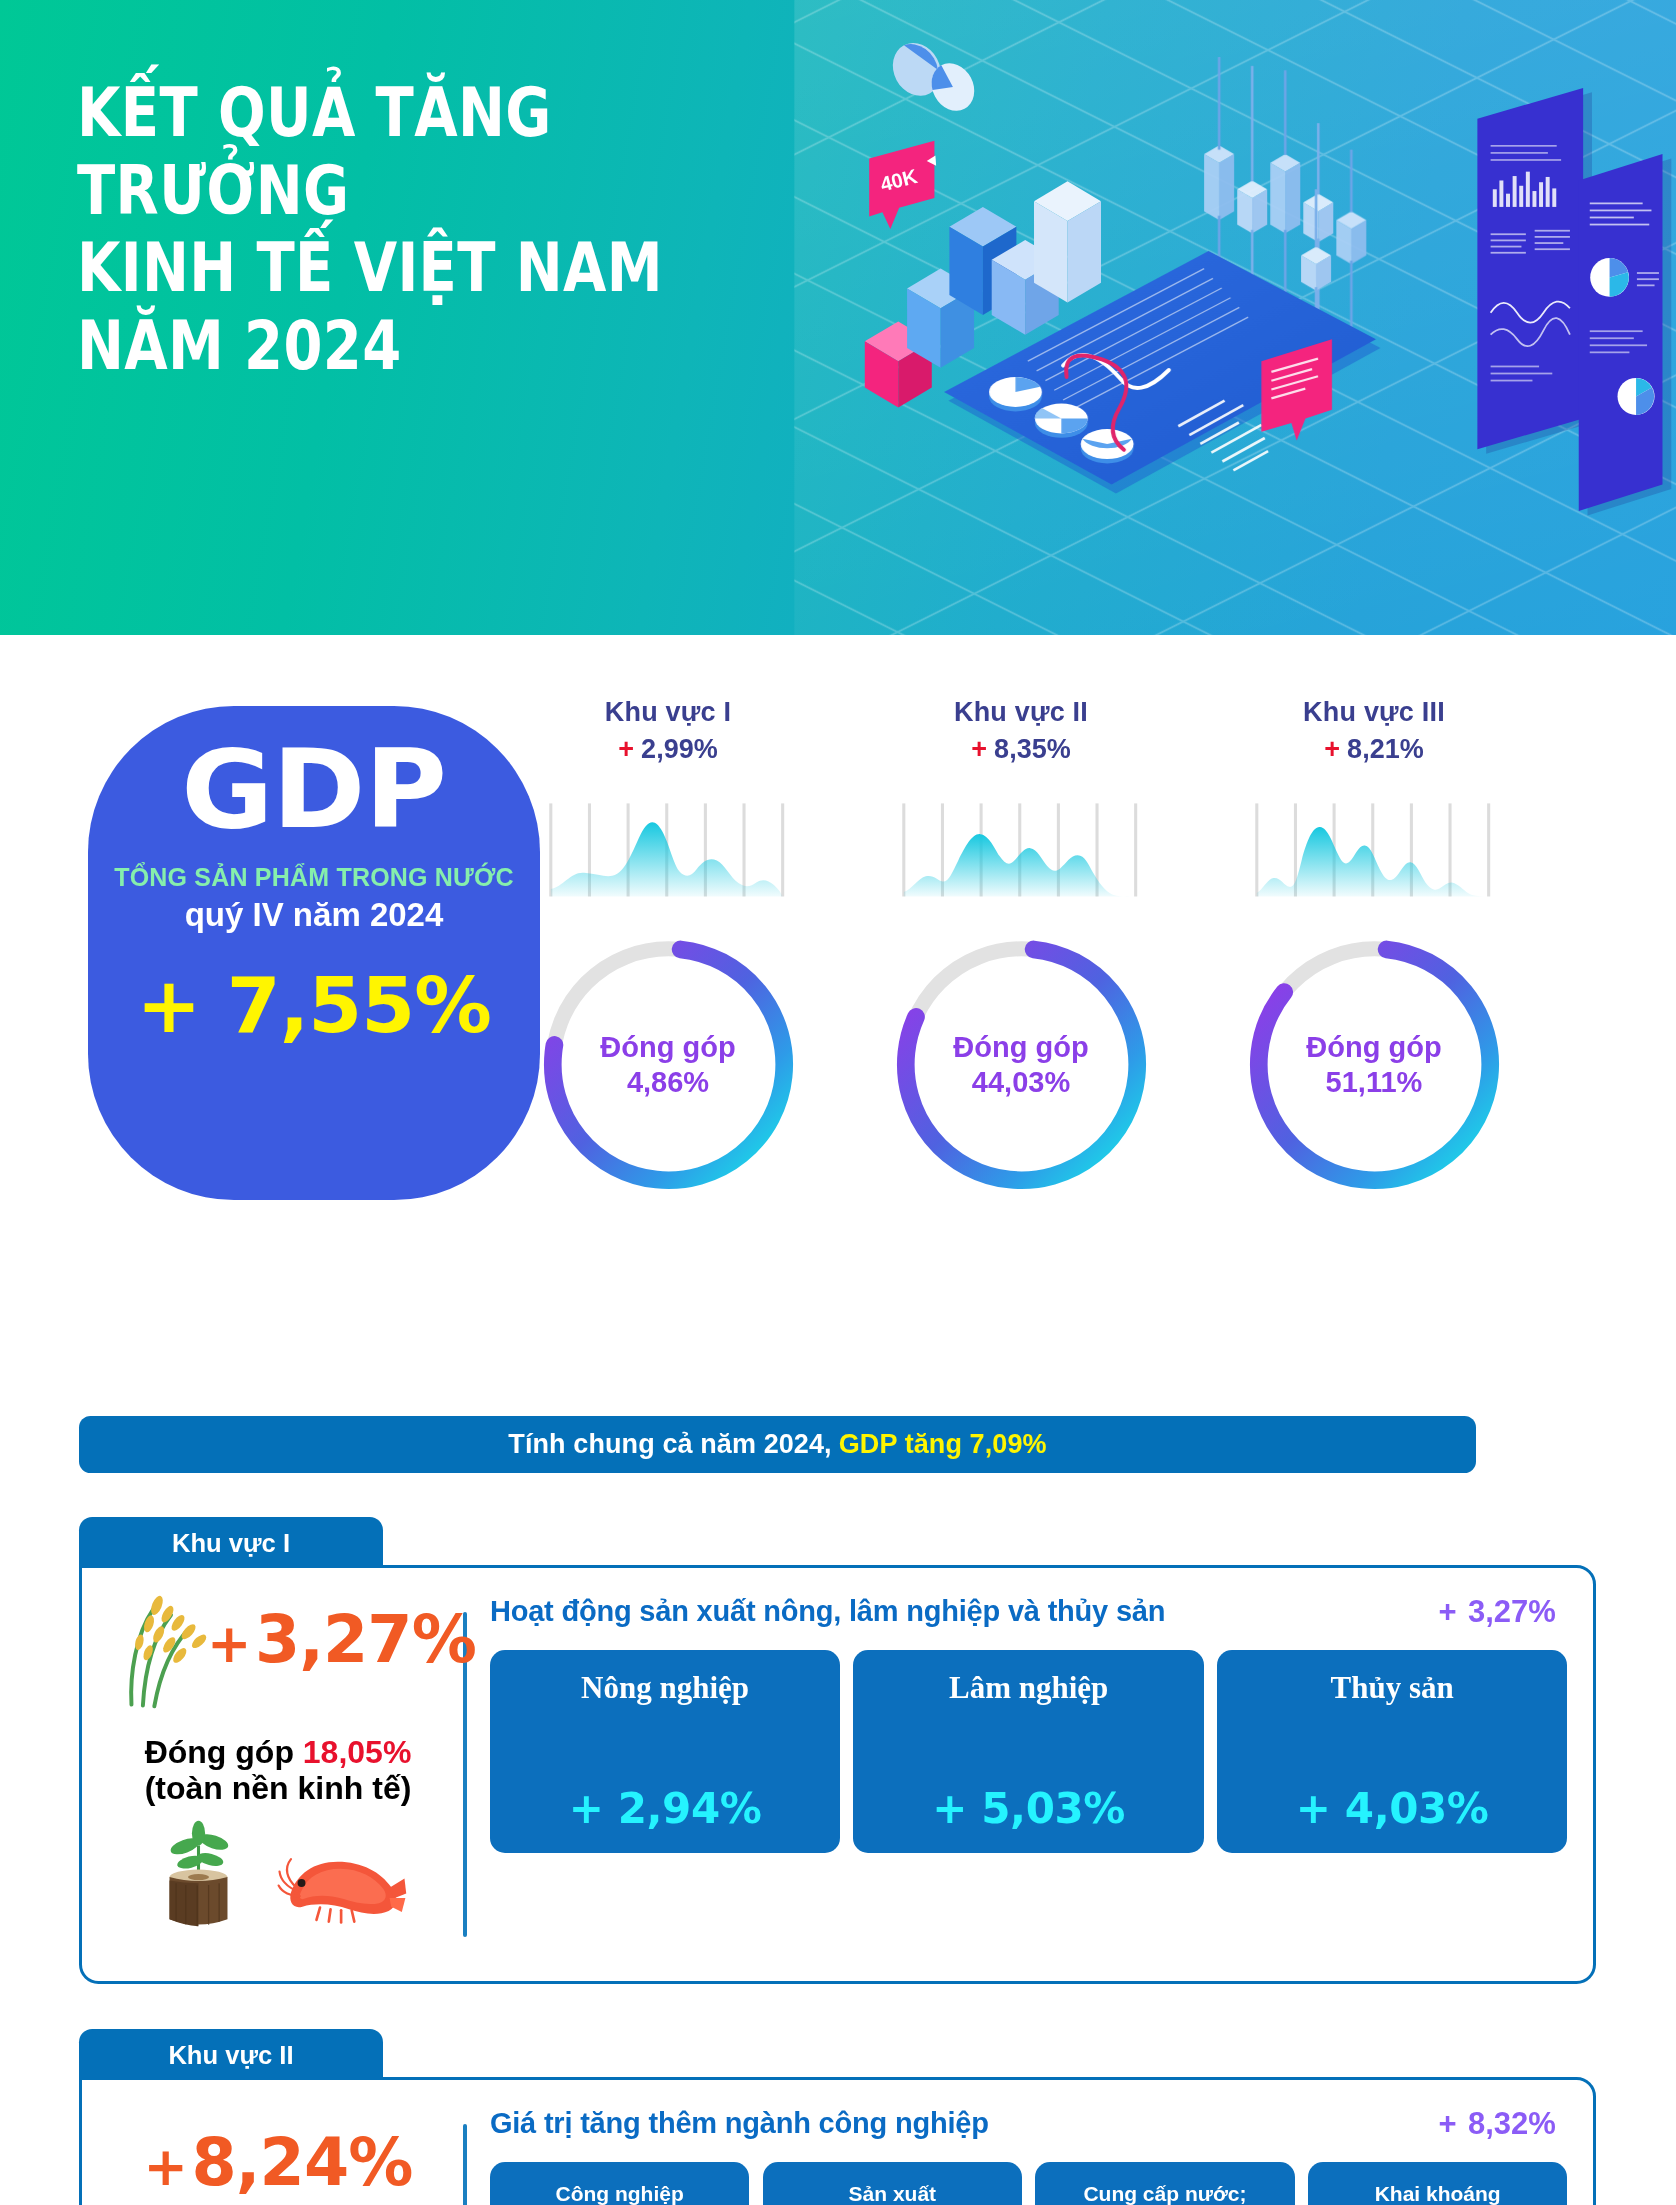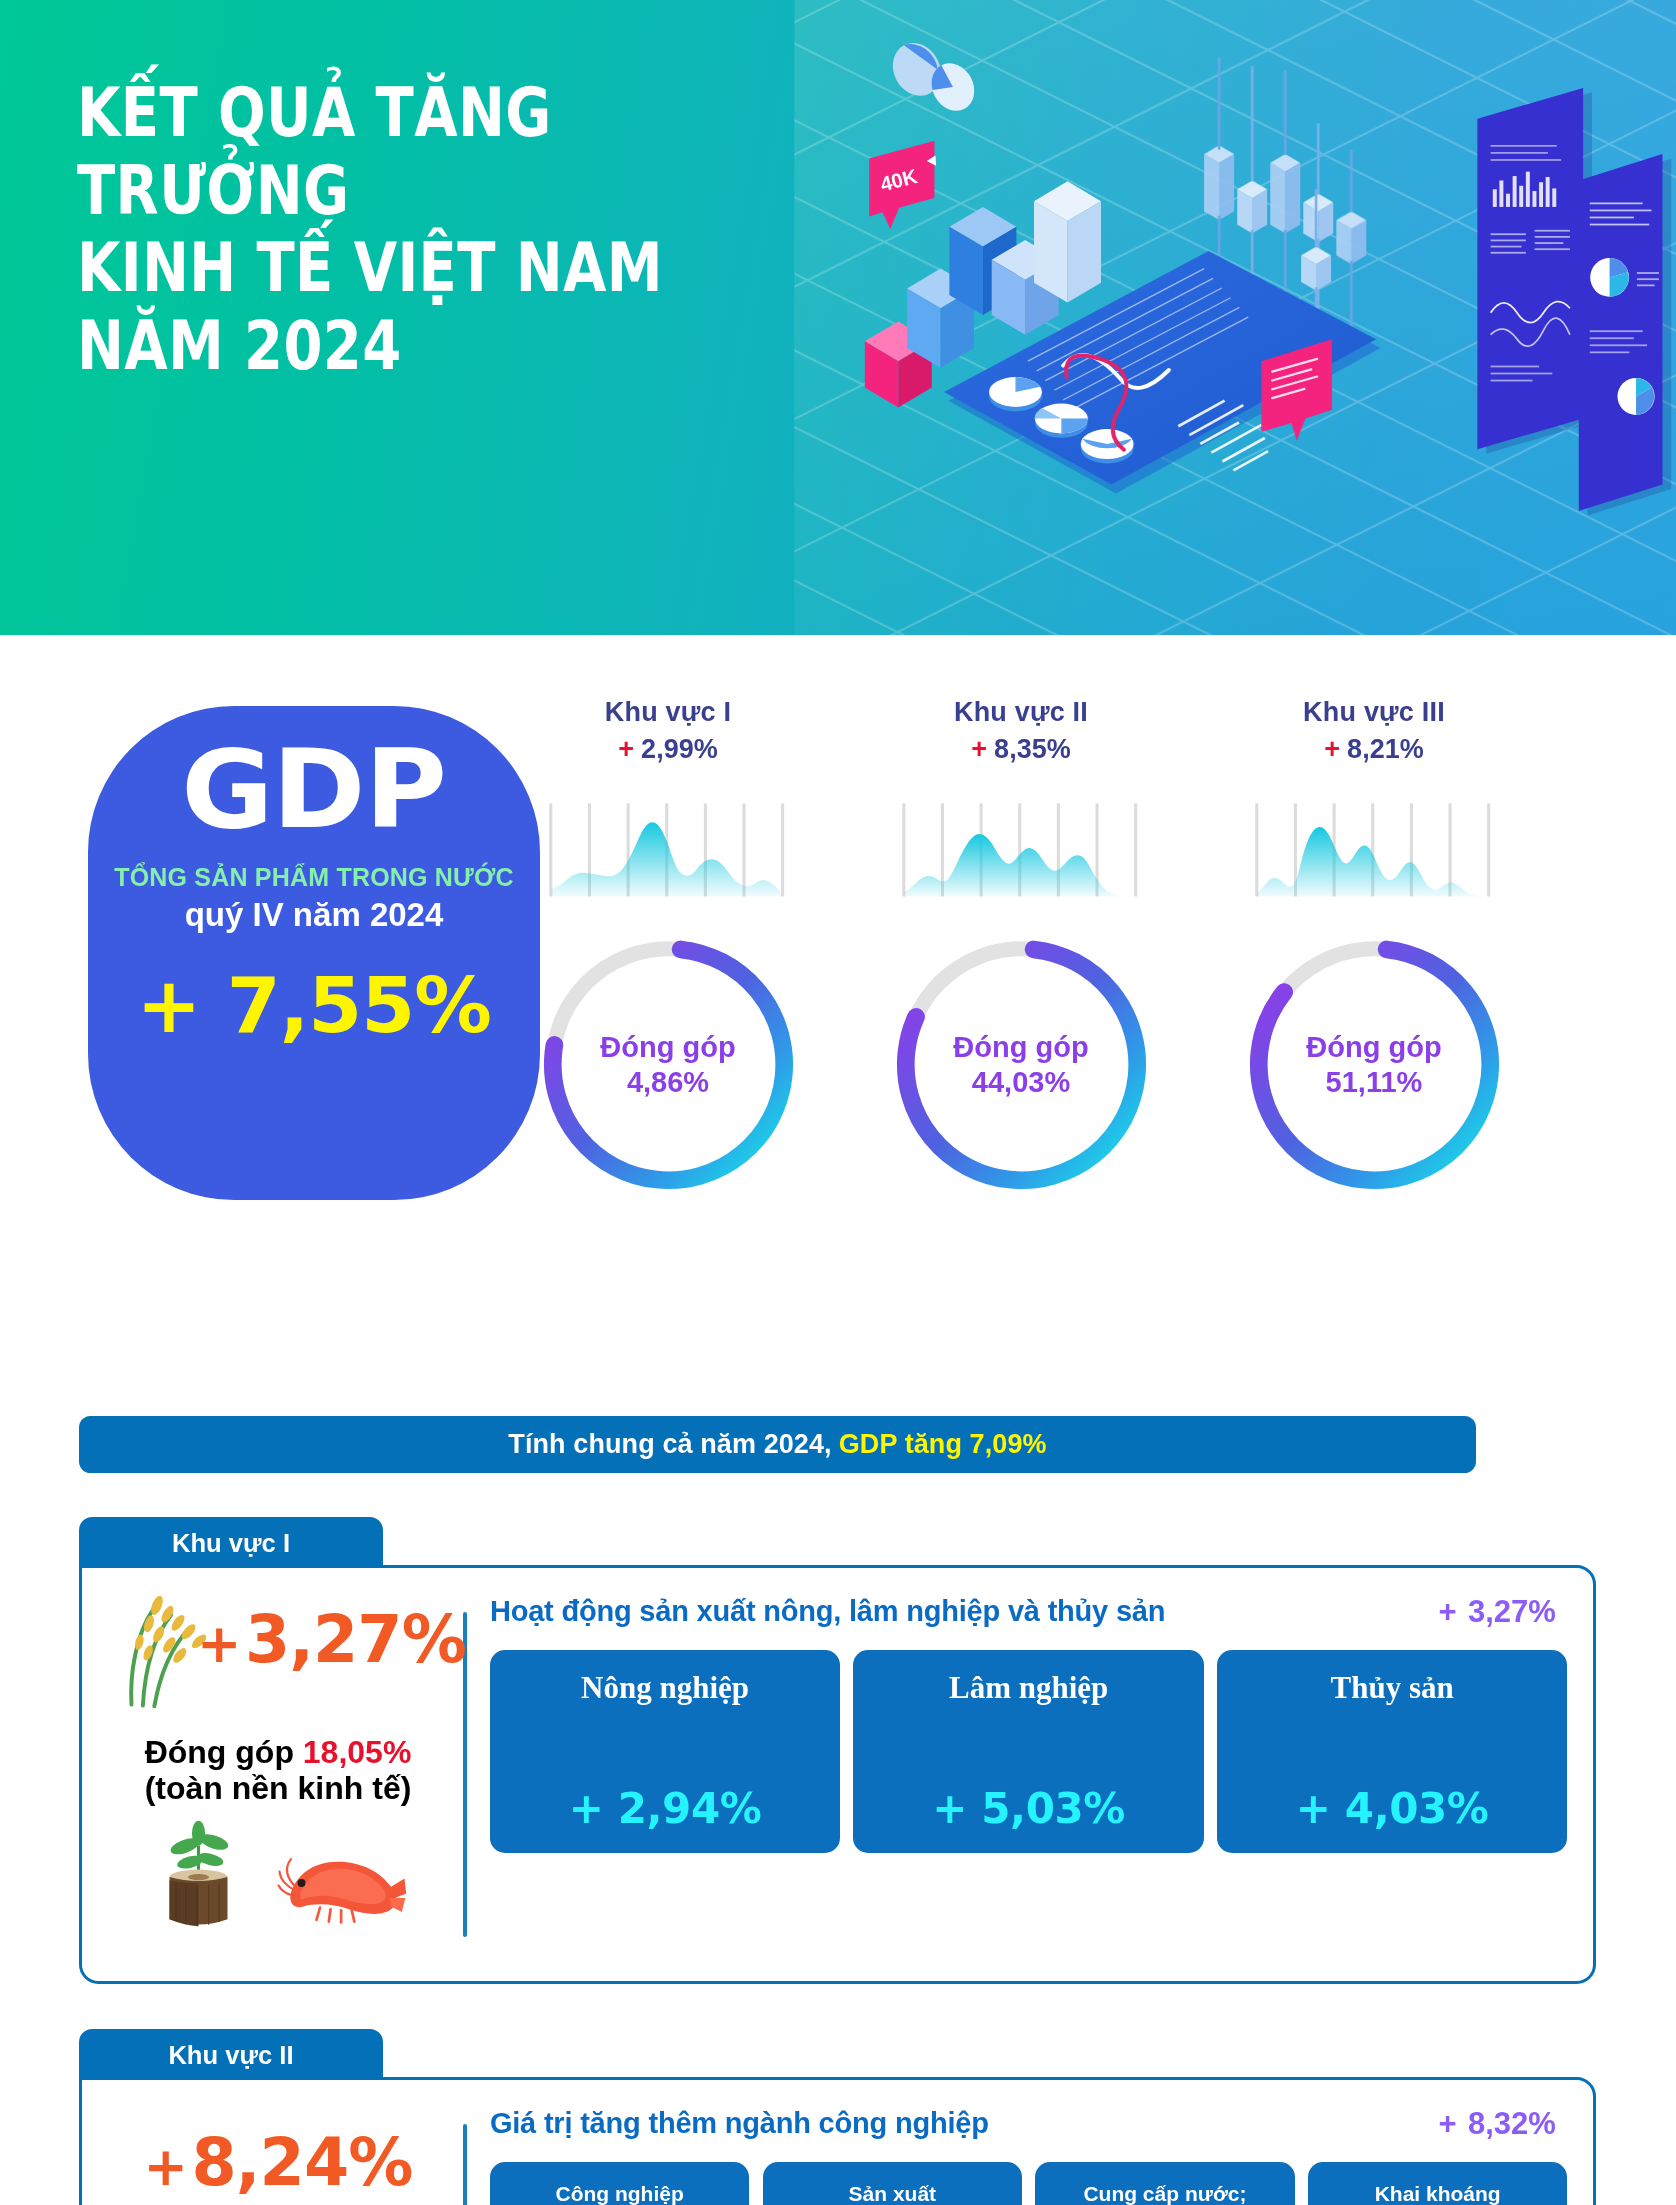--- a/index.html
+++ b/index.html
@@ -543,21 +543,21 @@
               <ellipse cx="190" cy="104" rx="10" ry="21" transform="rotate(42 190 104)"></ellipse>
               <ellipse cx="214" cy="126" rx="10" ry="20" transform="rotate(48 214 126)"></ellipse>
               <ellipse cx="100" cy="86" rx="10" ry="20" transform="rotate(18 100 86)"></ellipse>
               <ellipse cx="122" cy="110" rx="10" ry="20" transform="rotate(26 122 110)"></ellipse>
               <ellipse cx="146" cy="134" rx="10" ry="20" transform="rotate(34 146 134)"></ellipse>
               <ellipse cx="170" cy="158" rx="10" ry="20" transform="rotate(40 170 158)"></ellipse>
               <ellipse cx="78" cy="128" rx="9" ry="18" transform="rotate(14 78 128)"></ellipse>
               <ellipse cx="98" cy="152" rx="9" ry="18" transform="rotate(22 98 152)"></ellipse>
             </g>
           </svg>
-          <div class="big-pct" style="position:absolute;left:100px;top:20px;">
+          <div class="big-pct" style="position:absolute;left:110px;top:20px;">
             <span class="pl">+</span><span>3,27%</span>
           </div>
         </div>
 
         <div class="contrib-line" style="margin-top:33px;">
           <span>Đóng góp</span>
           <span class="red">18,05%</span>
         </div>
         <div class="contrib-sub">(toàn nền kinh tế)</div>
 

